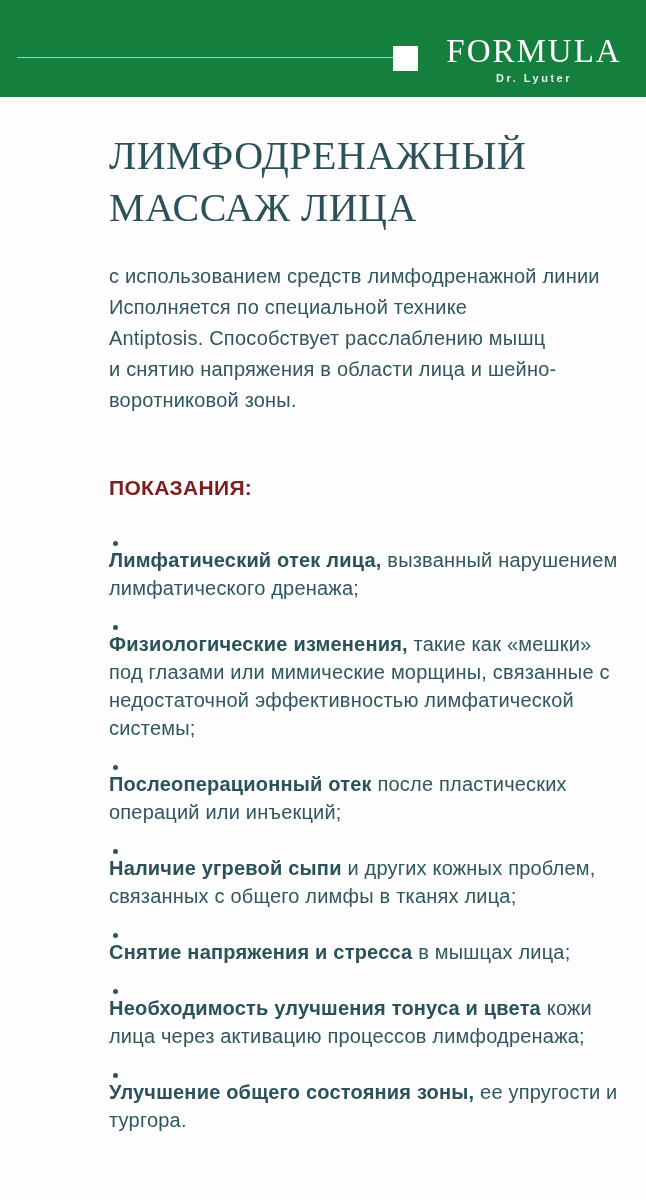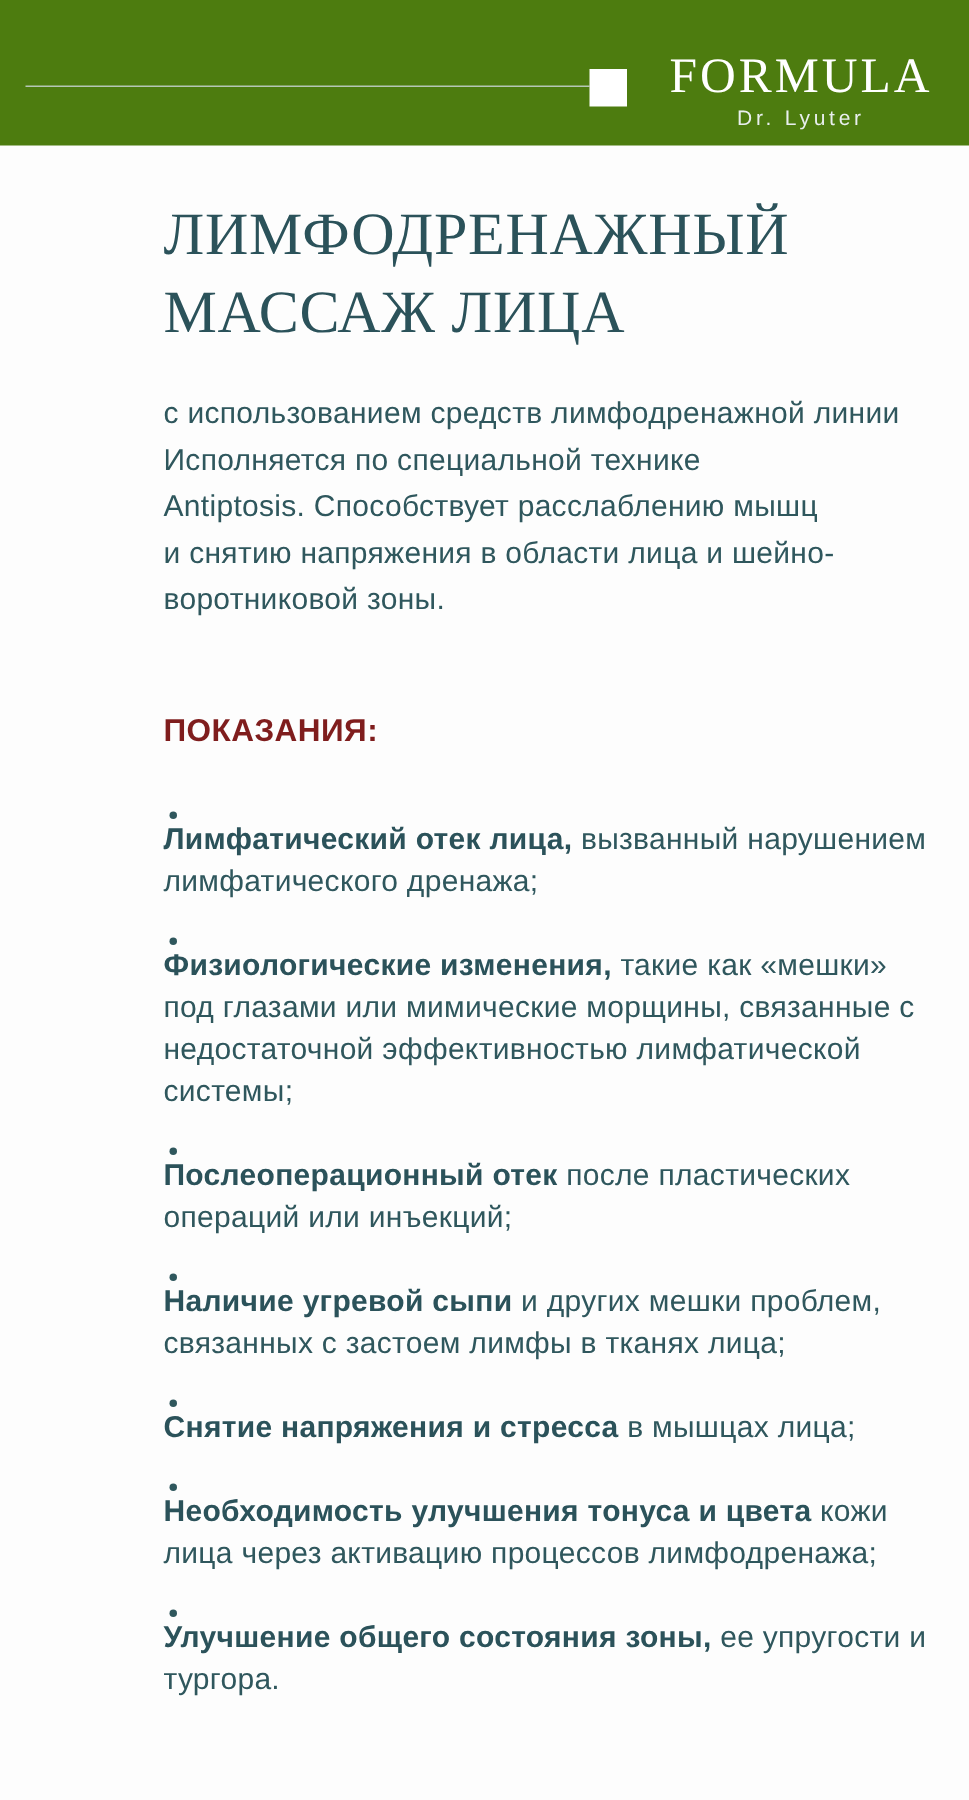--- a/index.html
+++ b/index.html
@@ -2,31 +2,31 @@
 <html><head>
 <meta charset="utf-8">
 <style>
   html,body{margin:0;padding:0;}
   body{width:646px;height:1200px;background:#ffffff;}
   .page{
     position:relative;width:646px;height:1200px;background:#fdfdfd;overflow:hidden;
     font-family:"Liberation Sans", sans-serif;color:#2f575d;
   }
   
-  .brand-bar{position:absolute;top:0;left:0;width:646px;height:97px;background:#4d7c0f;}
+  .brand-bar{position:absolute;top:0;left:0;width:646px;height:97px;background:#15803d;}
   .brand-rule{position:absolute;left:17px;top:57px;width:376px;height:1px;background:#c9d5d4;opacity:.85;}
   .brand-square{position:absolute;left:393px;top:46px;width:25px;height:25px;background:#ffffff;}
   .logo{position:absolute;left:436px;top:33px;width:196px;text-align:center;color:#ffffff;}
   .logo-text{
     font-family:"Liberation Serif", serif;font-weight:400;font-size:33px;line-height:36px;
     letter-spacing:2px;white-space:nowrap;
   }
   .logo-sub{
-    font-size:14px;line-height:15px;letter-spacing:2.5px;margin-top:2px;
-    font-family:"Liberation Sans", sans-serif;color:#e9efee;
+    font-size:11px;line-height:15px;letter-spacing:2.5px;margin-top:2px;
+    font-family:"Liberation Sans", sans-serif;color:#e9efee;font-weight:bold;
   }
   
   .main{position:absolute;left:65px;top:130px;width:540px;margin-left:44px;}
   .page-title{
     font-family:"Liberation Serif", serif;font-weight:500;color:#2b525a;
     font-size:40px;line-height:52px;letter-spacing:.5px;margin:0;
   }
   .intro{margin-top:27px;font-size:20px;line-height:31px;letter-spacing:.2px;}
   .intro-line{white-space:nowrap;}
   .section-heading{
@@ -85,21 +85,21 @@
         <div class="bullet-text"><b>Физиологические изменения,</b><span> такие как «мешки» под глазами или мимические морщины, связанные с недостаточной эффективностью лимфатической системы;</span></div>
       </div>
 
       <div class="bullet-item">
         <span class="bullet-dot"></span>
         <div class="bullet-text"><b>Послеоперационный отек</b><span> после пластических операций или инъекций;</span></div>
       </div>
 
       <div class="bullet-item">
         <span class="bullet-dot"></span>
-        <div class="bullet-text"><b>Наличие угревой сыпи</b><span> и других мешки проблем, связанных с застоем лимфы в тканях лица;</span></div>
+        <div class="bullet-text"><b>Наличие угревой сыпи</b><span> и других кожных проблем, связанных с общего лимфы в тканях лица;</span></div>
       </div>
 
       <div class="bullet-item">
         <span class="bullet-dot"></span>
         <div class="bullet-text"><b>Снятие напряжения и стресса</b><span> в мышцах лица;</span></div>
       </div>
 
       <div class="bullet-item">
         <span class="bullet-dot"></span>
         <div class="bullet-text"><b>Необходимость улучшения тонуса и цвета</b><span> кожи лица через активацию процессов лимфодренажа;</span></div>

